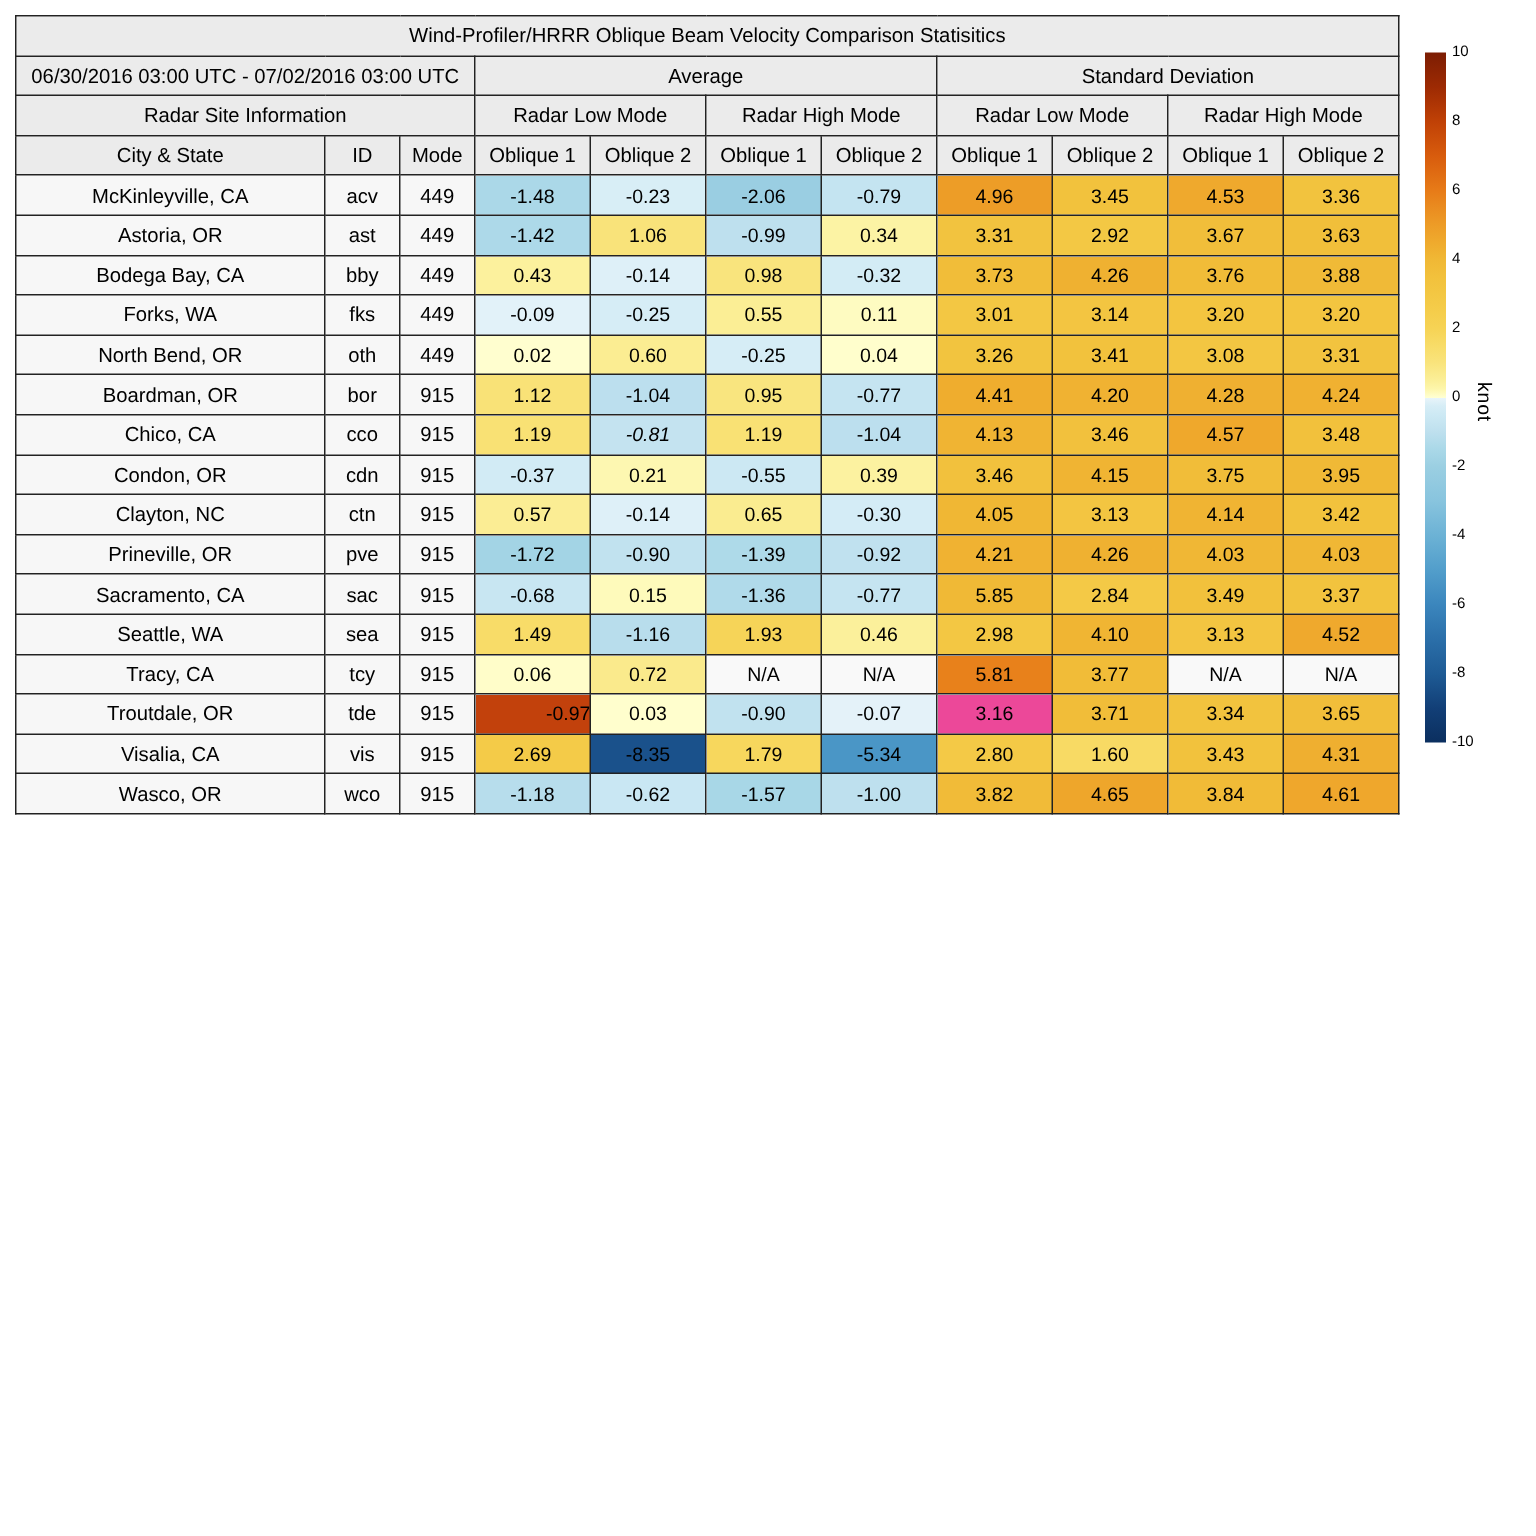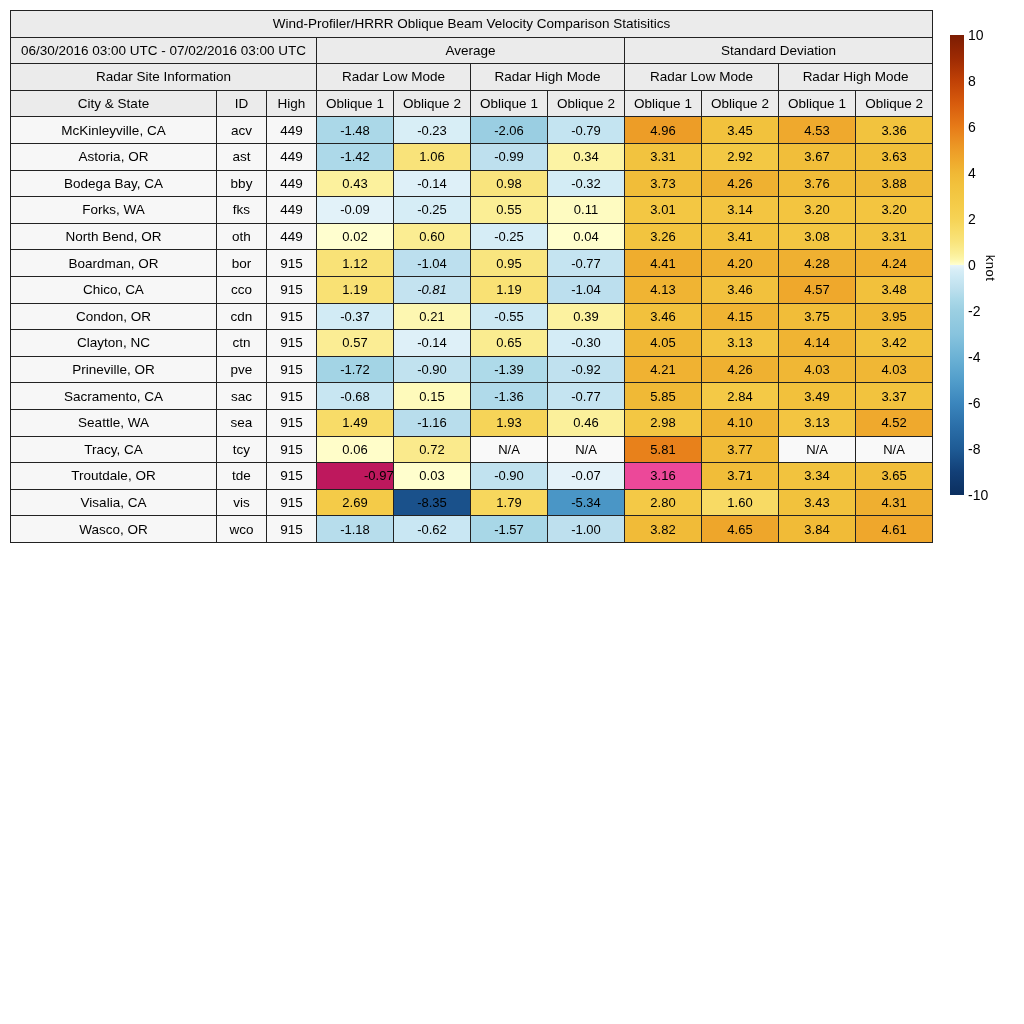--- a/index.html
+++ b/index.html
@@ -56,21 +56,21 @@
     position: absolute;
     left: 0;
     top: 0;
     width: 14px;
     height: 460px;
   }
   .cb-tick {
     position: absolute;
     left: 18px;
     transform: translateY(-50%);
-    font-size: 14px;
+    font-size: 10px;
     line-height: 1;
   }
   .cb-label {
     position: absolute;
     left: 40px;
     top: 233px;
     transform: translate(-50%, -50%) rotate(90deg);
     font-size: 13px;
     letter-spacing: 0.5px;
   }
@@ -106,21 +106,21 @@
       <tr>
         <th colspan="3">Radar Site Information</th>
         <th colspan="2">Radar Low Mode</th>
         <th colspan="2">Radar High Mode</th>
         <th colspan="2">Radar Low Mode</th>
         <th colspan="2">Radar High Mode</th>
       </tr>
       <tr>
         <th>City &amp; State</th>
         <th>ID</th>
-        <th>High</th>
+        <th>Mode</th>
         <th>Oblique 1</th>
         <th>Oblique 2</th>
         <th>Oblique 1</th>
         <th>Oblique 2</th>
         <th>Oblique 1</th>
         <th>Oblique 2</th>
         <th>Oblique 1</th>
         <th>Oblique 2</th>
       </tr>
     </thead>
@@ -291,21 +291,21 @@
           <td class="val" style="background: rgb(249, 249, 249);">N/A</td>
           <td class="val" style="background: rgb(232, 129, 27);">5.81</td>
           <td class="val" style="background: rgb(241, 188, 56);">3.77</td>
           <td class="val" style="background: rgb(249, 249, 249);">N/A</td>
           <td class="val" style="background: rgb(249, 249, 249);">N/A</td>
         </tr>
         <tr>
           <td class="lbl">Troutdale, OR</td>
           <td class="lbl">tde</td>
           <td class="lbl">915</td>
-          <td class="val" style="background: #be185d; padding-left: 47px;">-0.97</td>
+          <td class="val" style="background: #c2410c; padding-left: 47px;">-0.97</td>
           <td class="val" style="background: rgb(255, 254, 205);">0.03</td>
           <td class="val" style="background: rgb(193, 226, 239);">-0.90</td>
           <td class="val" style="background: rgb(228, 242, 249);">-0.07</td>
           <td class="val" style="background: #ec4899;">3.16</td>
           <td class="val" style="background: rgb(241, 189, 57);">3.71</td>
           <td class="val" style="background: rgb(242, 195, 62);">3.34</td>
           <td class="val" style="background: rgb(241, 190, 58);">3.65</td>
         </tr>
         <tr>
           <td class="lbl">Visalia, CA</td>

